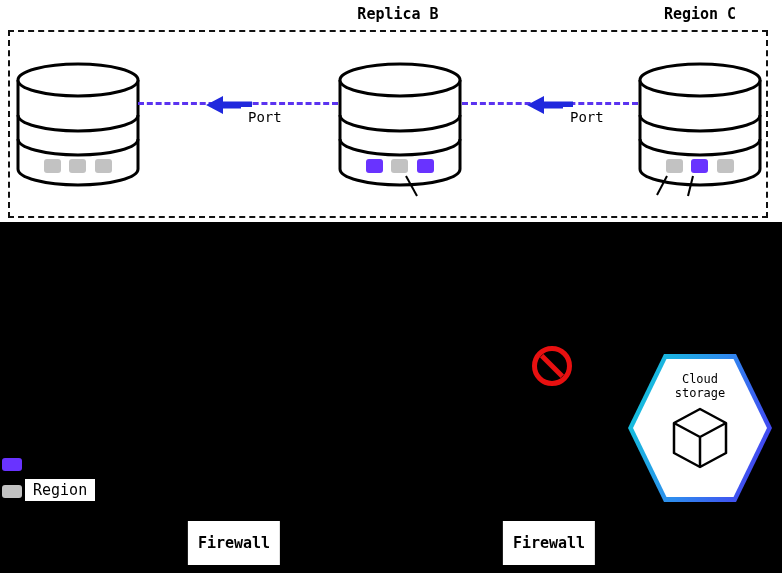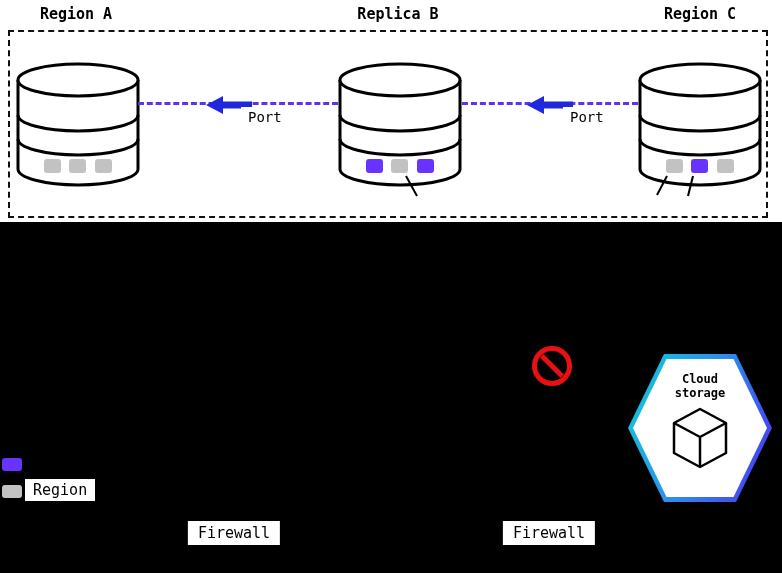--- a/index.html
+++ b/index.html
@@ -43,51 +43,50 @@
     position:absolute;left:628px;top:354px;width:144px;height:148px;
     clip-path:polygon(25% 0%,75% 0%,100% 50%,75% 100%,25% 100%,0% 50%);
     background:linear-gradient(110deg,var(--hex-start,#0ccfd6),var(--hex-mid,#2f8bee) 50%,var(--hex-end,#4a30f2));
   }
   .hex-inner{
     position:absolute;left:5px;top:5px;right:5px;bottom:5px;
     clip-path:polygon(25% 0%,75% 0%,100% 50%,75% 100%,25% 100%,0% 50%);
     background:#fff;display:flex;flex-direction:column;align-items:center;
   }
   .hex-title{
-    margin-top:13px;font-size:12px;font-weight:700;color:#000;
+    margin-top:13px;font-size:12px;font-weight:400;color:#000;
     text-align:center;line-height:1.2;
   }
   .cube{margin-top:5px;}
   .cube path{fill:none;stroke:#000;stroke-width:2.5;stroke-linejoin:round;}
   
   .legend-swatch{position:absolute;left:2px;width:20px;height:13px;border-radius:3px;}
   .legend-swatch.leaseholder{top:458px;background:var(--leaseholder,#6933ff);}
   .legend-swatch.replica{top:485px;background:var(--replica,#c2c2c2);}
   .legend-label{
     position:absolute;left:25px;background:#fff;color:#000;
     font-size:15px;padding:2px 8px;white-space:nowrap;
   }
   .legend-label.l1{top:452px;}
   .legend-label.l2{top:479px;}
   
   .firewall{
     position:absolute;top:521px;transform:translateX(-50%);
-    background:#fff;color:#000;font-size:15px;font-weight:400;
-    padding:3px 10px;white-space:nowrap;
+    background:#fff;color:#000;font-size:15px;font-weight:700;
+    padding:13px 10px;white-space:nowrap;
   }
 </style>
 </head>
 <body>
 
 <div class="stage">
 
   <div class="panel">
     <div class="dashed-box"></div>
 
-    <div class="region-label" style="left:76px">Region A</div>
     <div class="region-label" style="left:398px">Replica B</div>
     <div class="region-label" style="left:700px">Region C</div>
 
     <svg class="db" style="left:14px" viewBox="0 0 128 128">
       <path class="shell" d="M4 20 L4 109 A60 16 0 0 0 124 109 L124 20"></path>
       <path class="sep" d="M4 55 A60 16 0 0 0 124 55"></path>
       <path class="sep" d="M4 79 A60 16 0 0 0 124 79"></path>
       <ellipse class="shell" cx="64" cy="20" rx="60" ry="16"></ellipse>
       <rect class="sq" x="30" y="99" width="17" height="14" rx="3" fill="#c2c2c2"></rect>
       <rect class="sq" x="55" y="99" width="17" height="14" rx="3" fill="#c2c2c2"></rect>

